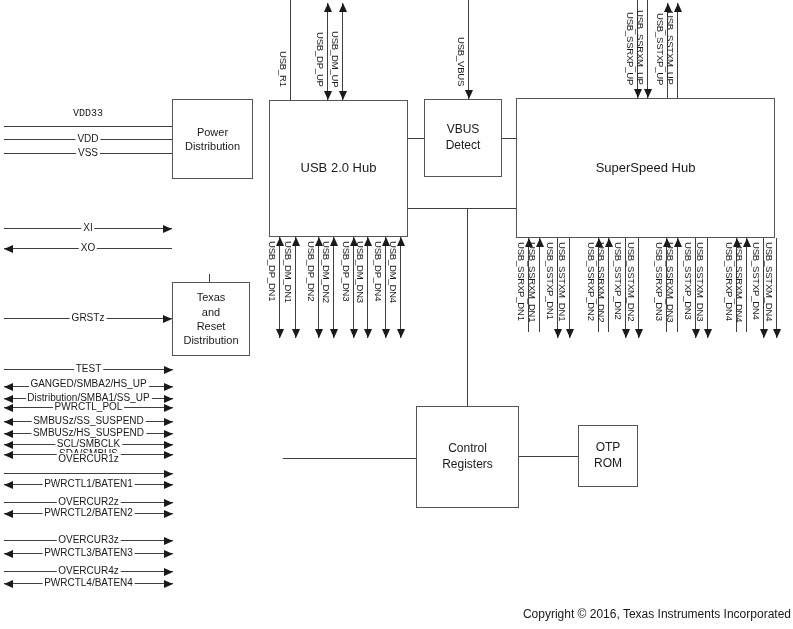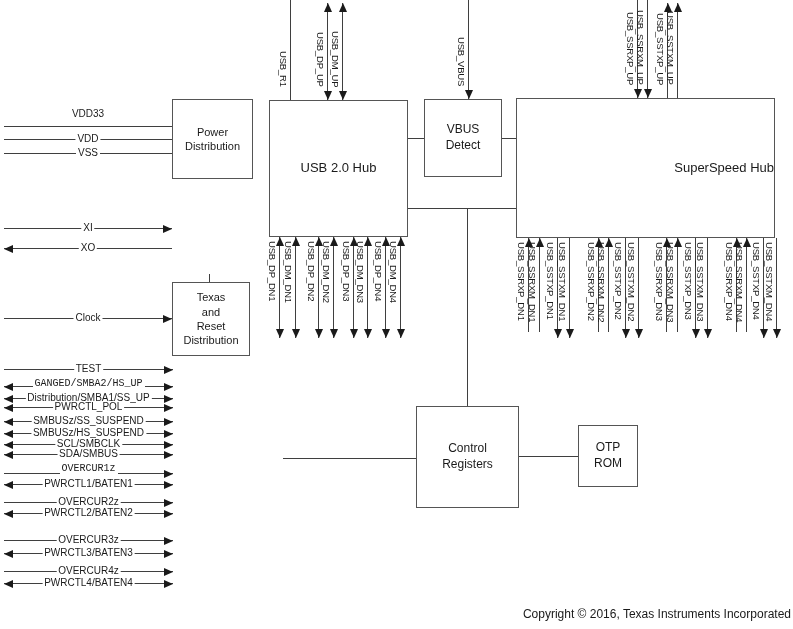--- a/index.html
+++ b/index.html
@@ -35,53 +35,53 @@
 Reset
 Distribution</span>
     </div>
     <div class="box" style="left: 269px; top: 100px; width: 139px; height: 137px; font-size: 13px;">
       <span class="box-label">USB 2.0 Hub</span>
     </div>
     <div class="box" style="left: 424px; top: 99px; width: 78px; height: 78px; font-size: 12px;">
       <span class="box-label">VBUS
 Detect</span>
     </div>
-    <div class="box" style="left: 516px; top: 98px; width: 259px; height: 140px; font-size: 13px; justify-content: flex-end;">
+    <div class="box" style="left: 516px; top: 98px; width: 259px; height: 140px; font-size: 13px;">
       <span class="box-label">SuperSpeed Hub</span>
     </div>
     <div class="box" style="left: 416px; top: 406px; width: 103px; height: 102px; font-size: 12px;">
       <span class="box-label">Control
 Registers</span>
     </div>
     <div class="box" style="left: 578px; top: 425px; width: 60px; height: 62px; font-size: 12px;">
       <span class="box-label">OTP
 ROM</span>
     </div>
     <div class="hline" style="left: 4px; top: 126px; width: 168px; height: 1px;"></div>
-    <div class="hlabel" style="left: 88px; top: 108px;">VDD33</div>
+    <div class="hlabel" style="left: 88px; top: 108px; font-family: Liberation Mono, monospace;">VDD33</div>
     <div class="hline" style="left: 4px; top: 139px; width: 168px; height: 1px;"></div>
     <div class="hlabel" style="left: 88px; top: 133px;">VDD</div>
     <div class="hline" style="left: 4px; top: 153px; width: 168px; height: 1px;"></div>
     <div class="hlabel" style="left: 88px; top: 147px;">VSS</div>
     <div class="hline" style="left: 4px; top: 228px; width: 168px; height: 1px;"></div>
     <div class="arr arr-right" style="left: 163px; top: 224.5px;"></div>
     <div class="hlabel" style="left: 88px; top: 222px;">XI</div>
     <div class="hline" style="left: 4px; top: 248px; width: 168px; height: 1px;"></div>
     <div class="arr arr-left" style="left: 4px; top: 244.5px;"></div>
     <div class="hlabel" style="left: 88px; top: 242px;">XO</div>
     <div class="hline" style="left: 4px; top: 318px; width: 168px; height: 1px;"></div>
     <div class="arr arr-right" style="left: 163px; top: 314.5px;"></div>
-    <div class="hlabel" style="left: 88px; top: 312px;">Clock</div>
+    <div class="hlabel" style="left: 88px; top: 312px;">GRSTz</div>
     <div class="hline" style="left: 4px; top: 369px; width: 169px; height: 1px;"></div>
     <div class="arr arr-right" style="left: 164px; top: 365.5px;"></div>
     <div class="hlabel" style="left: 88.5px; top: 363px;">TEST</div>
     <div class="hline" style="left: 4px; top: 386px; width: 169px; height: 1px;"></div>
     <div class="arr arr-right" style="left: 164px; top: 382.5px;"></div>
     <div class="arr arr-left" style="left: 4px; top: 382.5px;"></div>
-    <div class="hlabel" style="left: 88.5px; top: 378px; font-family: Liberation Mono, monospace;">GANGED/SMBA2/HS_UP</div>
+    <div class="hlabel" style="left: 88.5px; top: 378px;">GANGED/SMBA2/HS_UP</div>
     <div class="hline" style="left: 4px; top: 398px; width: 169px; height: 1px;"></div>
     <div class="arr arr-right" style="left: 164px; top: 394.5px;"></div>
     <div class="arr arr-left" style="left: 4px; top: 394.5px;"></div>
     <div class="hlabel" style="left: 88.5px; top: 392px;">Distribution/SMBA1/SS_UP</div>
     <div class="hline" style="left: 4px; top: 407px; width: 169px; height: 1px;"></div>
     <div class="arr arr-right" style="left: 164px; top: 403.5px;"></div>
     <div class="arr arr-left" style="left: 4px; top: 403.5px;"></div>
     <div class="hlabel" style="left: 88.5px; top: 401px;">PWRCTL_POL</div>
     <div class="hline" style="left: 4px; top: 421px; width: 169px; height: 1px;"></div>
     <div class="arr arr-right" style="left: 164px; top: 417.5px;"></div>
@@ -94,21 +94,21 @@
     <div class="hline" style="left: 4px; top: 444px; width: 169px; height: 1px;"></div>
     <div class="arr arr-right" style="left: 164px; top: 440.5px;"></div>
     <div class="arr arr-left" style="left: 4px; top: 440.5px;"></div>
     <div class="hlabel" style="left: 88.5px; top: 438px;">SCL/SMBCLK</div>
     <div class="hline" style="left: 4px; top: 454px; width: 169px; height: 1px;"></div>
     <div class="arr arr-right" style="left: 164px; top: 450.5px;"></div>
     <div class="arr arr-left" style="left: 4px; top: 450.5px;"></div>
     <div class="hlabel" style="left: 88.5px; top: 448px;">SDA/SMBUS</div>
     <div class="hline" style="left: 4px; top: 473px; width: 169px; height: 1px;"></div>
     <div class="arr arr-right" style="left: 164px; top: 469.5px;"></div>
-    <div class="hlabel" style="left: 88.5px; top: 463px; font-family: Liberation Mono, monospace;">OVERCUR1z</div>
+    <div class="hlabel" style="left: 88.5px; top: 453px;">OVERCUR1z</div>
     <div class="hline" style="left: 4px; top: 484px; width: 169px; height: 1px;"></div>
     <div class="arr arr-right" style="left: 164px; top: 480.5px;"></div>
     <div class="arr arr-left" style="left: 4px; top: 480.5px;"></div>
     <div class="hlabel" style="left: 88.5px; top: 478px;">PWRCTL1/BATEN1</div>
     <div class="hline" style="left: 4px; top: 502px; width: 169px; height: 1px;"></div>
     <div class="arr arr-right" style="left: 164px; top: 498.5px;"></div>
     <div class="hlabel" style="left: 88.5px; top: 496px;">OVERCUR2z</div>
     <div class="hline" style="left: 4px; top: 513px; width: 169px; height: 1px;"></div>
     <div class="arr arr-right" style="left: 164px; top: 509.5px;"></div>
     <div class="arr arr-left" style="left: 4px; top: 509.5px;"></div>

